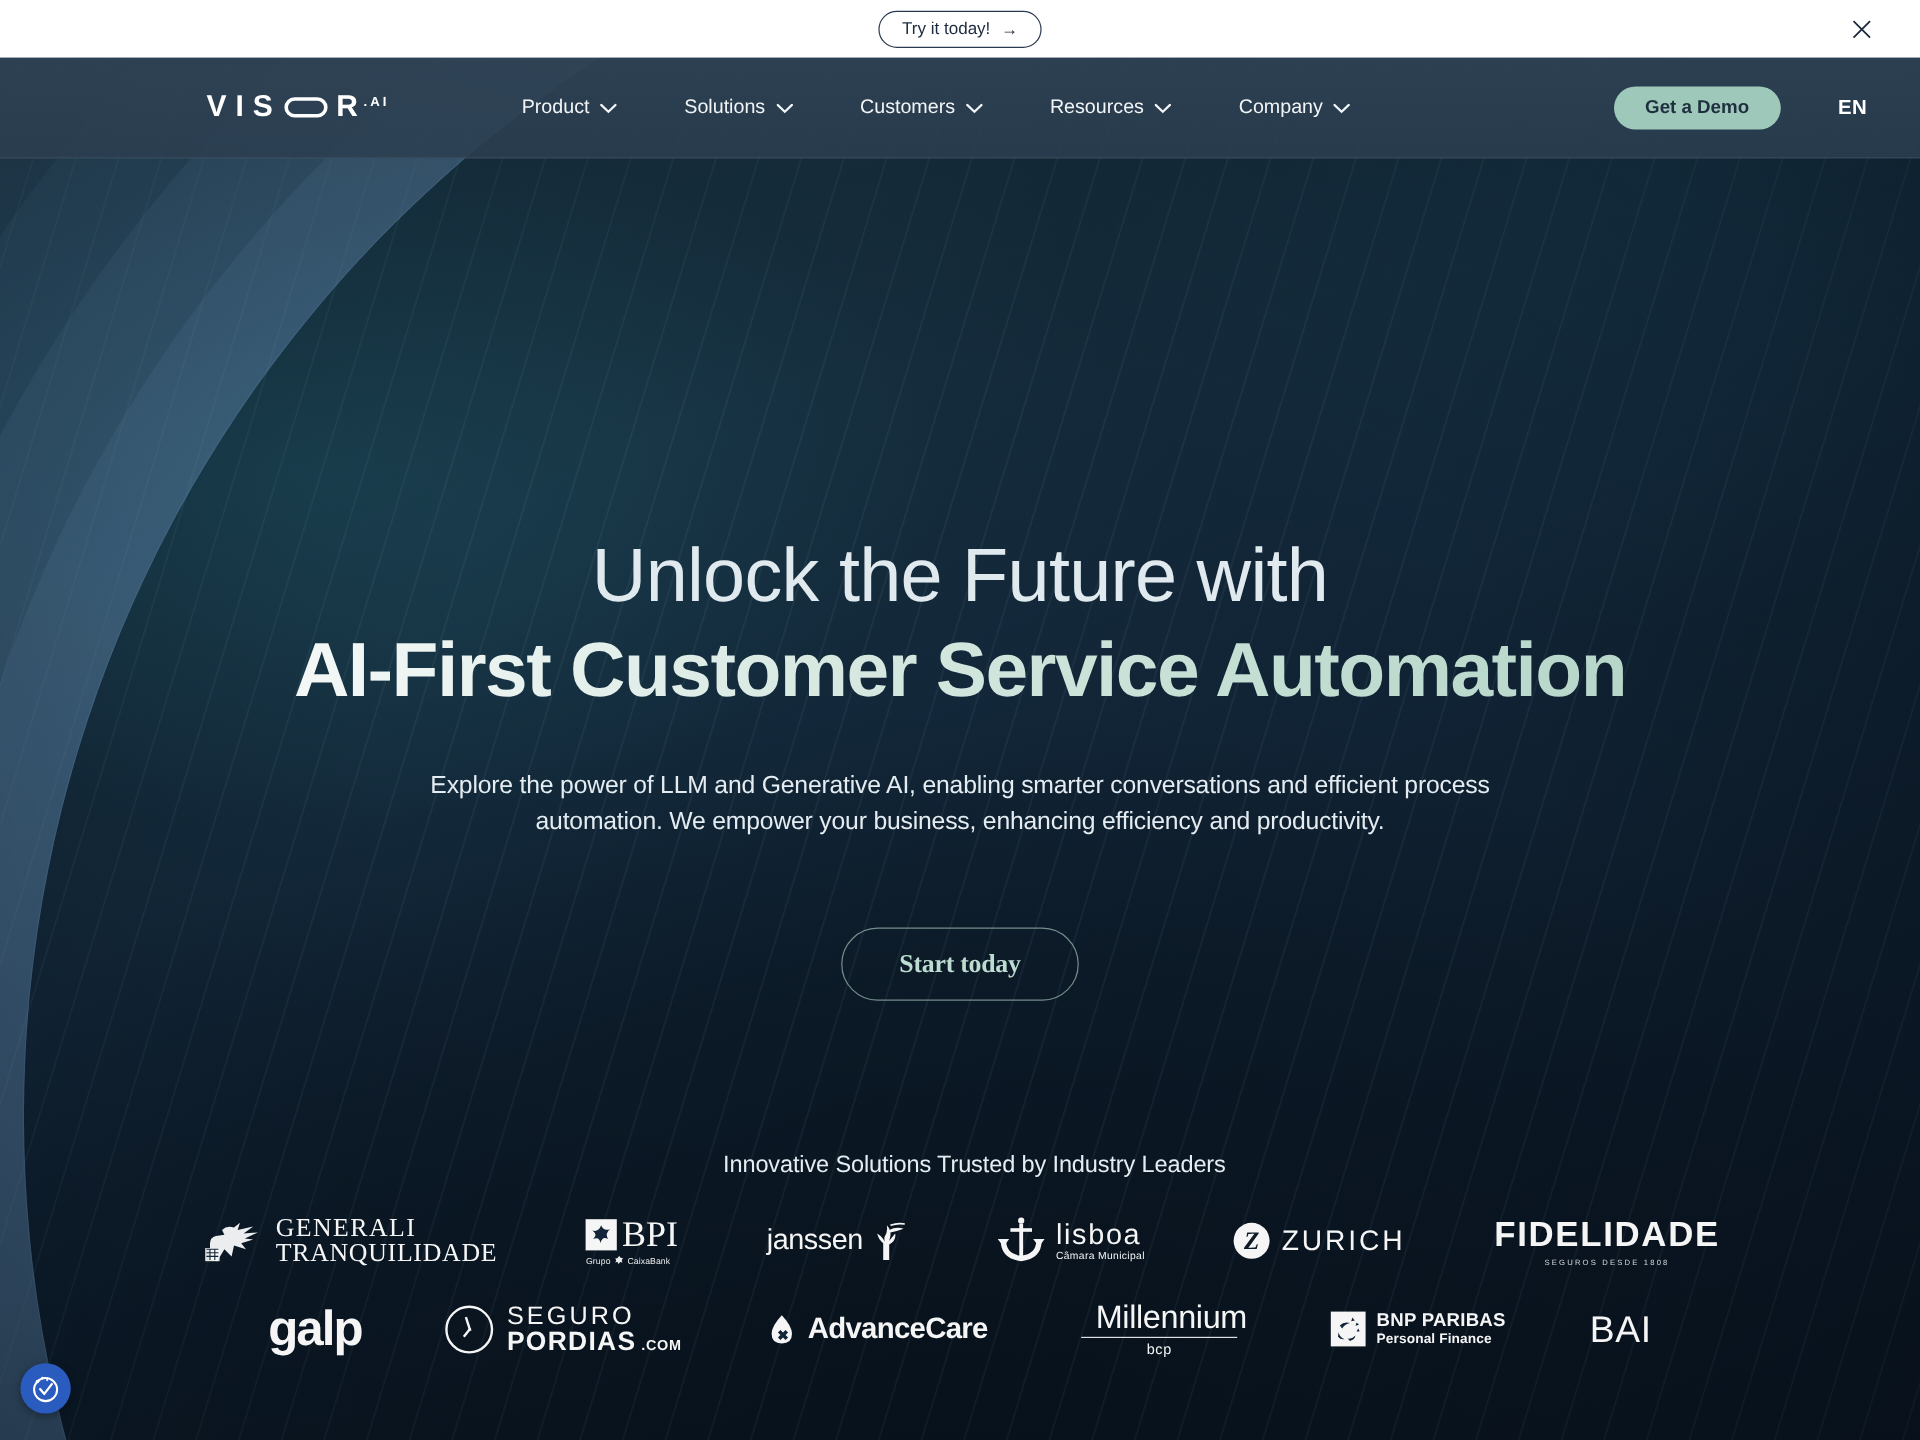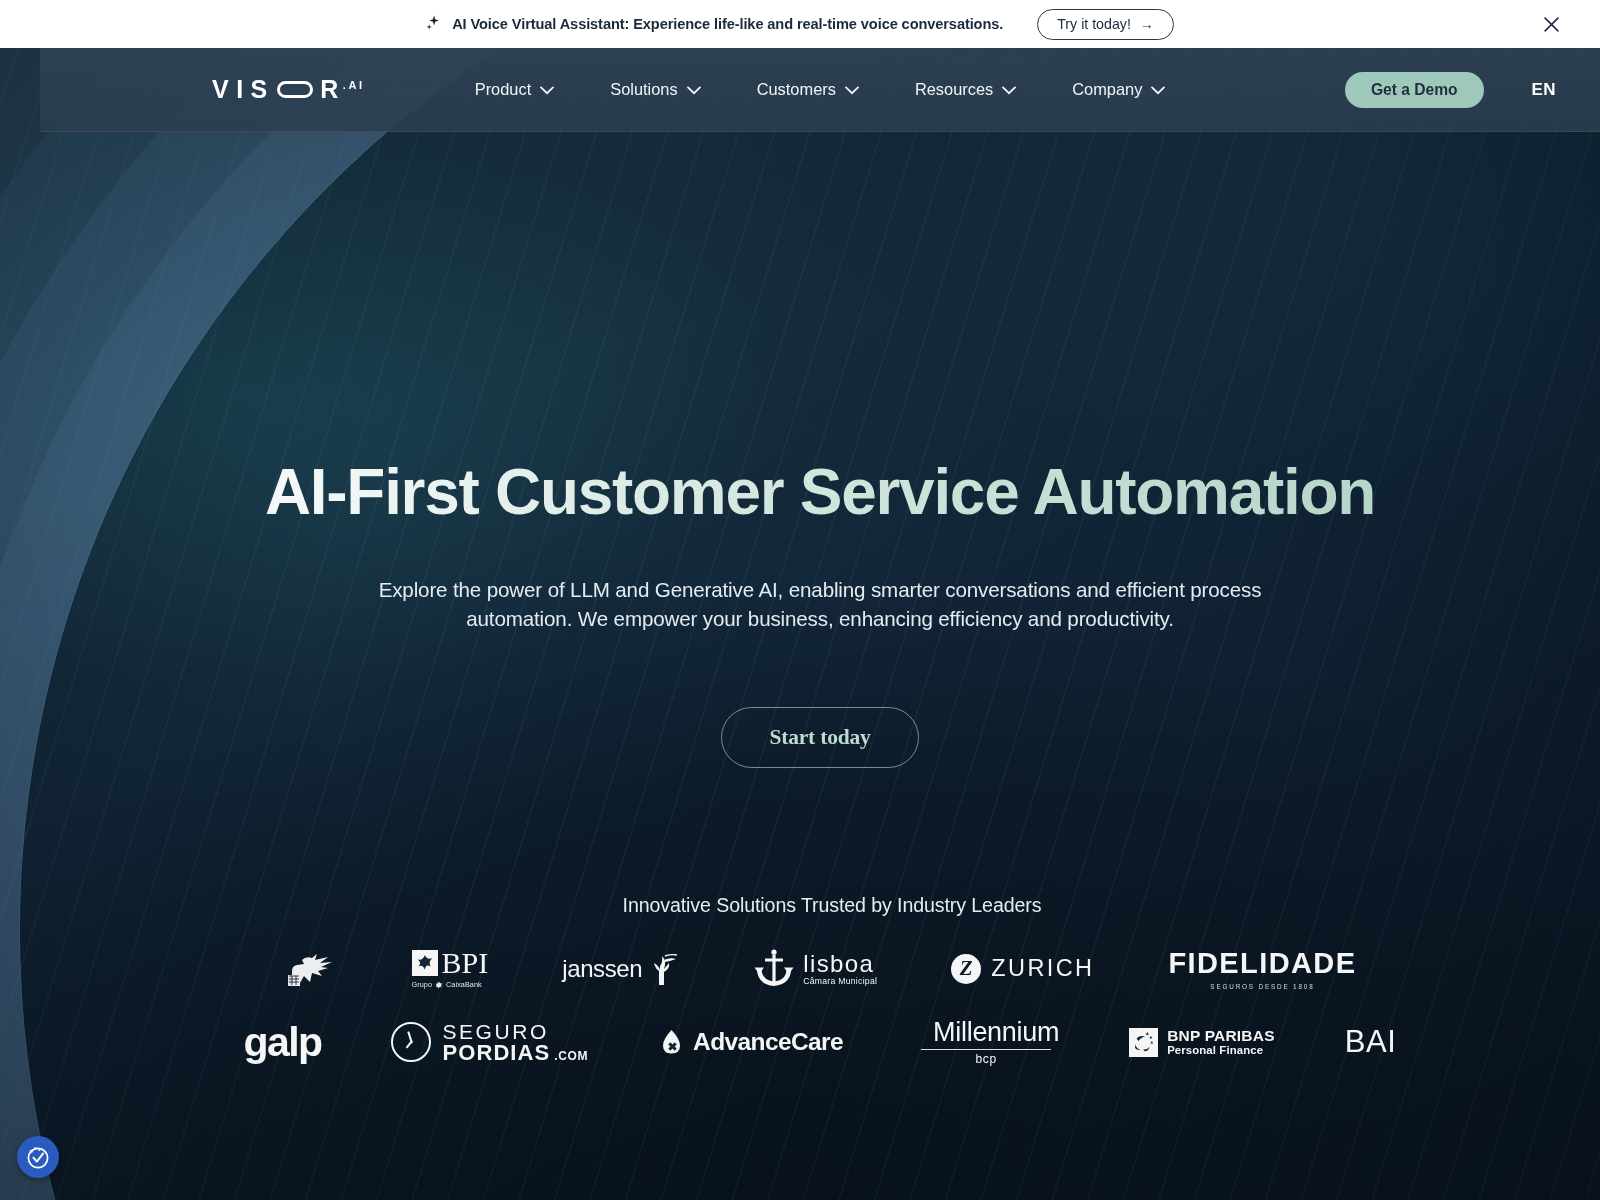--- a/index.html
+++ b/index.html
@@ -67,21 +67,20 @@
   .page {
     position: relative;
     width: 1600px;
     height: 1152px;
     overflow: hidden;
     background:
       radial-gradient(ellipse 1100px 620px at 16% 30%, rgba(28,72,88,0.75) 0%, rgba(18,44,60,0.25) 48%, rgba(0,0,0,0) 72%),
       radial-gradient(ellipse 900px 700px at 86% 8%,  rgba(22,56,76,0.55) 0%, rgba(12,32,46,0.18) 55%, rgba(0,0,0,0) 78%),
       radial-gradient(ellipse 1200px 760px at 50% 100%, rgba(8,18,28,0.92) 0%, rgba(9,20,31,0.55) 50%, rgba(0,0,0,0) 80%),
       linear-gradient(160deg, #1d3a4a 0%, #18303f 22%, #122638 48%, #0d1c2b 72%, #0a1421 100%);
-    padding-left: 40px;
   }
   
   .texture-lines {
     position: absolute; inset: 0;
     background-image: repeating-linear-gradient(
       107deg,
       rgba(255,255,255,0.000) 0px,
       rgba(255,255,255,0.000) 16px,
       rgba(175,215,230,0.055) 16.6px,
       rgba(175,215,230,0.055) 17.6px,
@@ -363,29 +362,20 @@
     display: flex; align-items: center; justify-content: center;
     cursor: pointer;
     z-index: 60;
     box-shadow: 0 2px 7px rgba(0,0,0,0.35);
   }
 </style>
 </head>
 <body>
 
 <div class="announce-bar">
-  <div class="announce-text">
-    <span class="sparkle-icon">
-      <svg width="15" height="16" viewBox="0 0 15 16" fill="#1b2a3d">
-        <path d="M8.1 0.6 L9.25 4.3 L12.9 5.5 L9.25 6.7 L8.1 10.4 L6.95 6.7 L3.3 5.5 L6.95 4.3 Z"></path>
-        <path d="M3.2 9.4 L3.85 11.3 L5.75 11.95 L3.85 12.6 L3.2 14.5 L2.55 12.6 L0.65 11.95 L2.55 11.3 Z"></path>
-      </svg>
-    </span>
-    <span>AI Voice Virtual Assistant: Experience life-like and real-time voice conversations.</span>
-  </div>
   <button class="announce-cta">
     <span>Try it today!</span>
     <span class="arrow">→</span>
   </button>
   <button class="announce-close">
     <svg width="17" height="17" viewBox="0 0 17 17">
       <path d="M1.6 1.6 L15.4 15.4 M15.4 1.6 L1.6 15.4" stroke="#1b2a3d" stroke-width="1.5" fill="none"></path>
     </svg>
   </button>
 </div>
@@ -438,38 +428,43 @@
       </div>
     </div>
 
     <div class="nav-right">
       <button class="demo-btn">Get a Demo</button>
       <button class="lang-btn">EN</button>
     </div>
   </nav>
 
   <section class="hero">
+    <h1 class="hero-line1">Unlock the Future with</h1>
     <h1 class="hero-line2">AI-First Customer Service Automation</h1>
     <p class="hero-sub">Explore the power of LLM and Generative AI, enabling smarter conversations and efficient process automation. We empower your business, enhancing efficiency and productivity.</p>
     <div class="hero-cta-wrap">
       <button class="start-btn">Start today</button>
     </div>
   </section>
 
   <section class="trusted">
     <div class="trusted-title">Innovative Solutions Trusted by Industry Leaders</div>
 
     <div class="logo-row logo-row-1">
 
       <div class="brand b-generali">
         <svg width="54" height="40" viewBox="0 0 54 40">
           <path d="M8 36 L8 22 Q8 17 13 16 L20 15 L18 11 Q22 7 28 9 L33 5 L31 11 L44 8 L36 14 L48 13 L37 18 L44 19 L34 22 L38 27 L28 24 L26 33 L20 27 L14 37 Z" fill="#ffffff" opacity="0.96"></path>
           <rect x="4" y="26" width="12" height="11" fill="#ffffff" opacity="0.9"></rect>
           <path d="M5 27 L15 27 M5 30 L15 30 M5 33 L15 33 M8 27 L8 36 M12 27 L12 36" stroke="#13263a" stroke-width="0.9"></path>
         </svg>
+        <div class="txt">
+          <div class="t1">GENERALI</div>
+          <div class="t2">TRANQUILIDADE</div>
+        </div>
       </div>
 
       <div class="brand b-bpi">
         <div class="main">
           <span class="mark">
             <svg width="20" height="20" viewBox="0 0 20 20">
               <path d="M10 2 Q11.6 7 17.4 5.3 Q13 8.4 15.6 13.6 Q11.2 10.5 9.4 16.8 Q8.6 11.2 3.2 13.4 Q7.4 9.6 2.6 6.4 Q7.6 8 10 2 Z" fill="#13263a"></path>
             </svg>
           </span>
           <span class="name">BPI</span>

